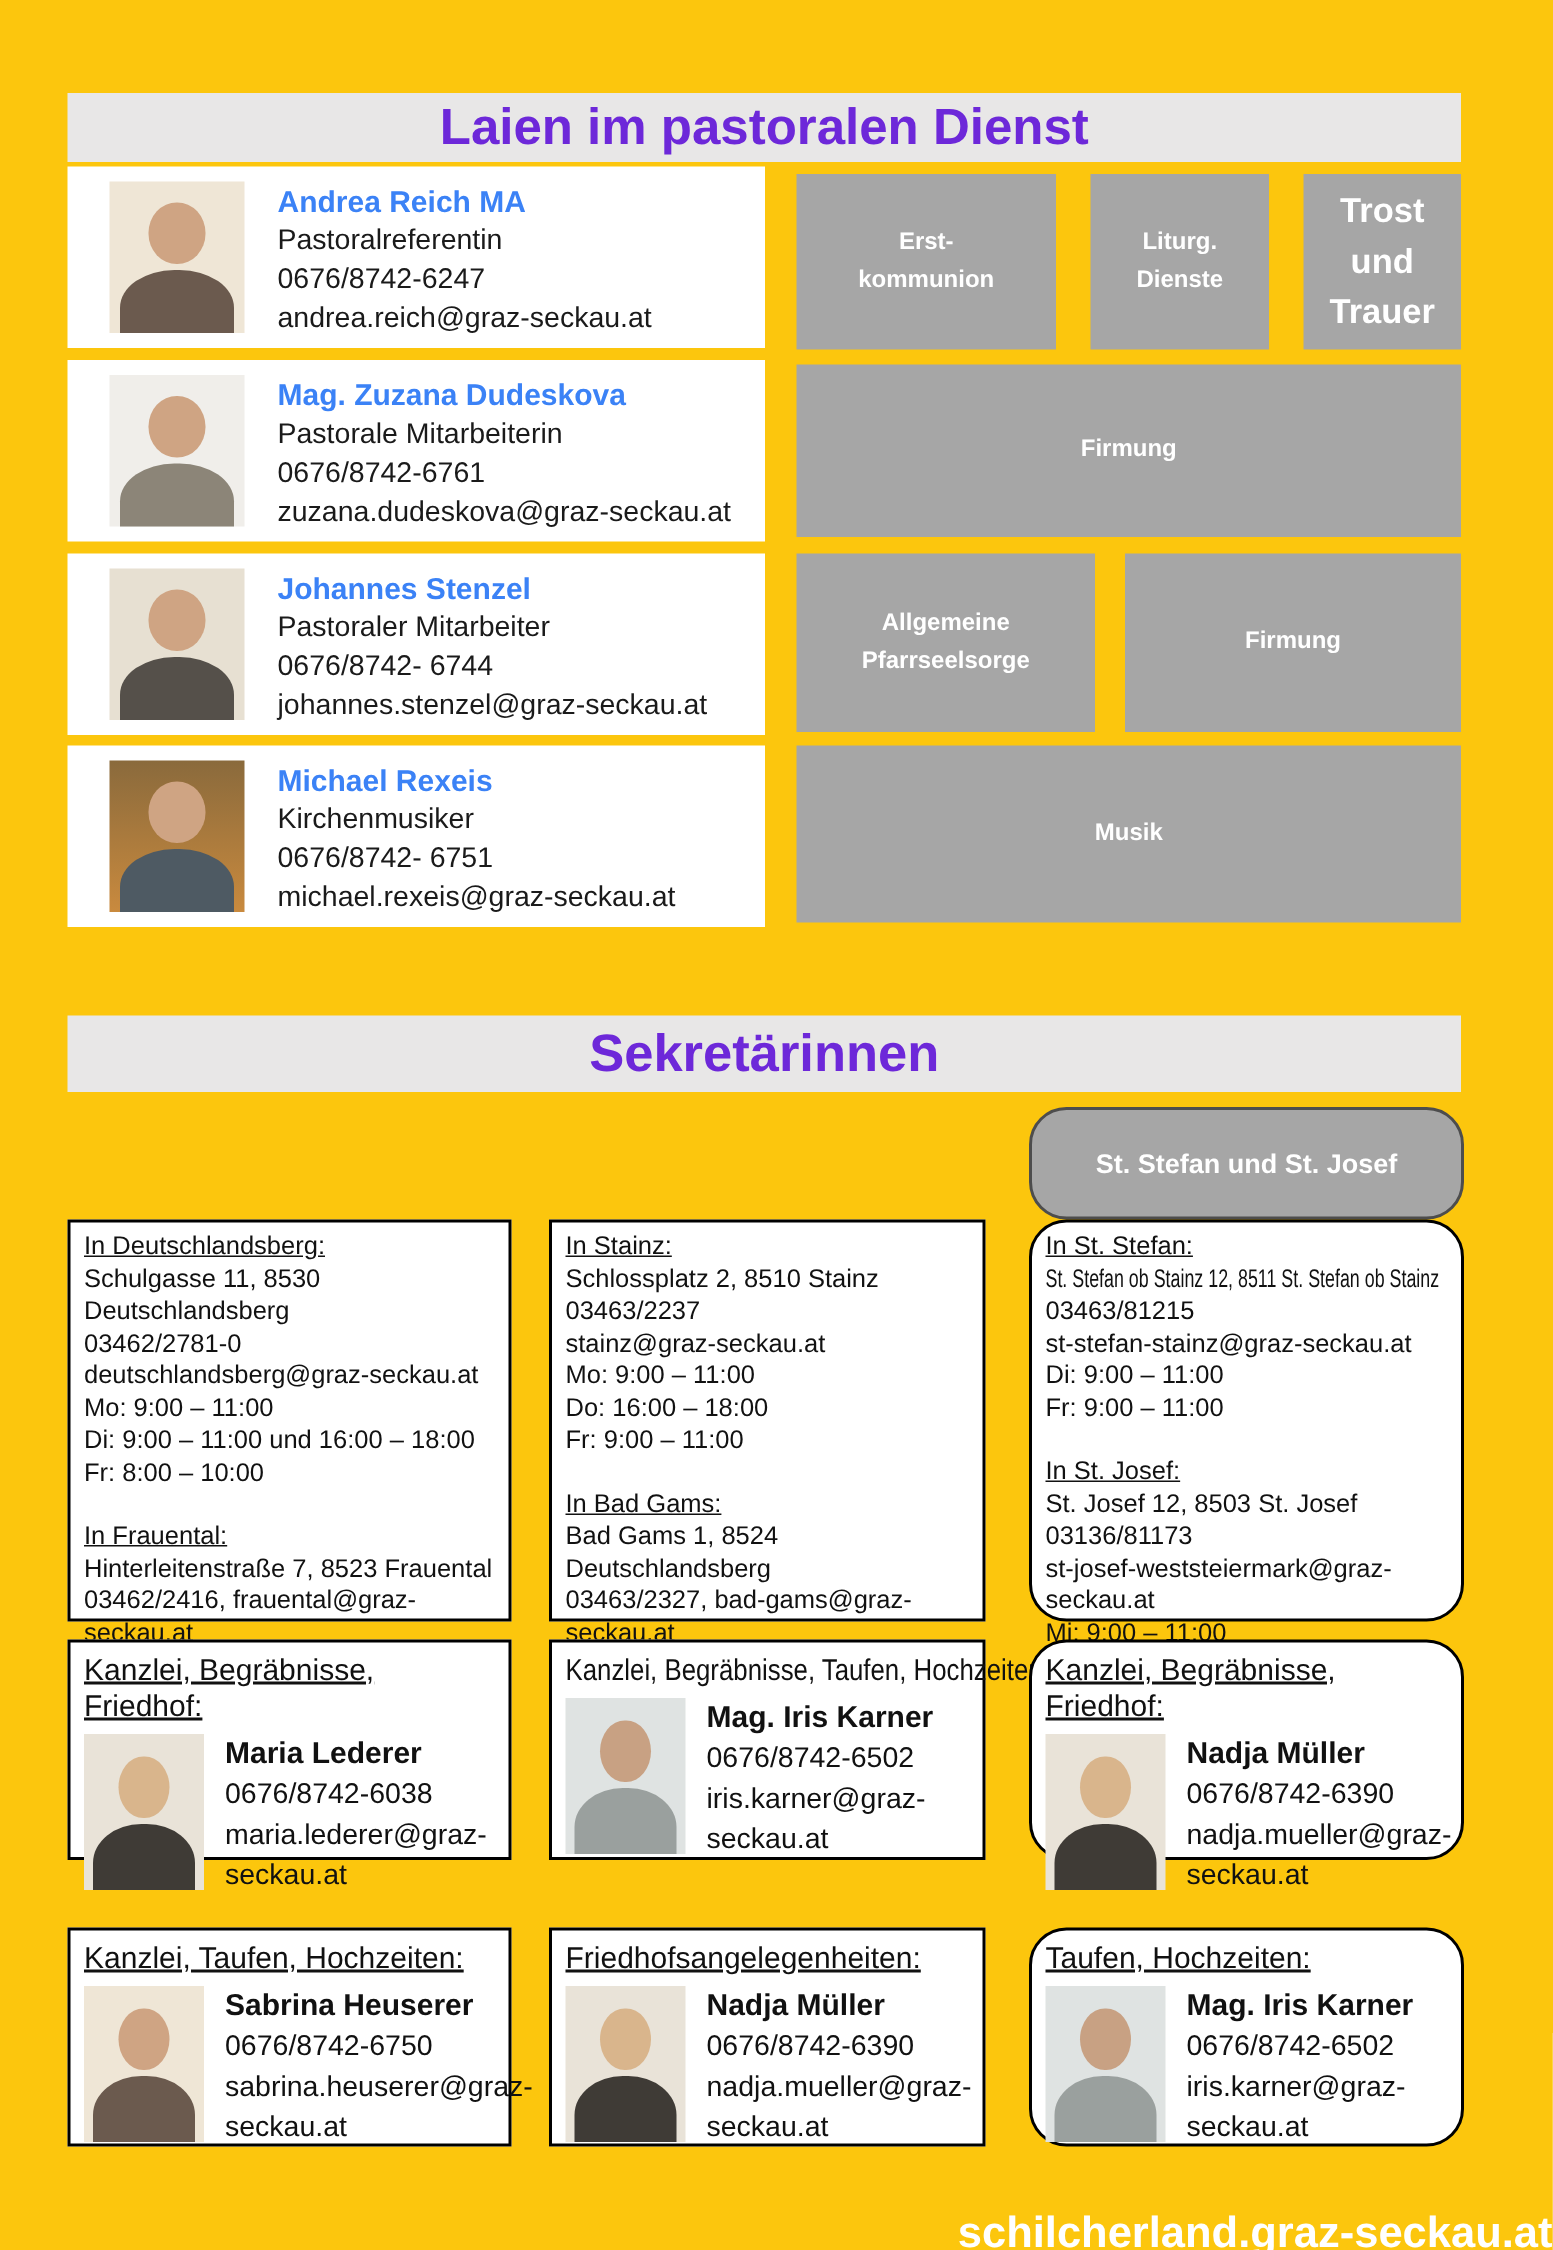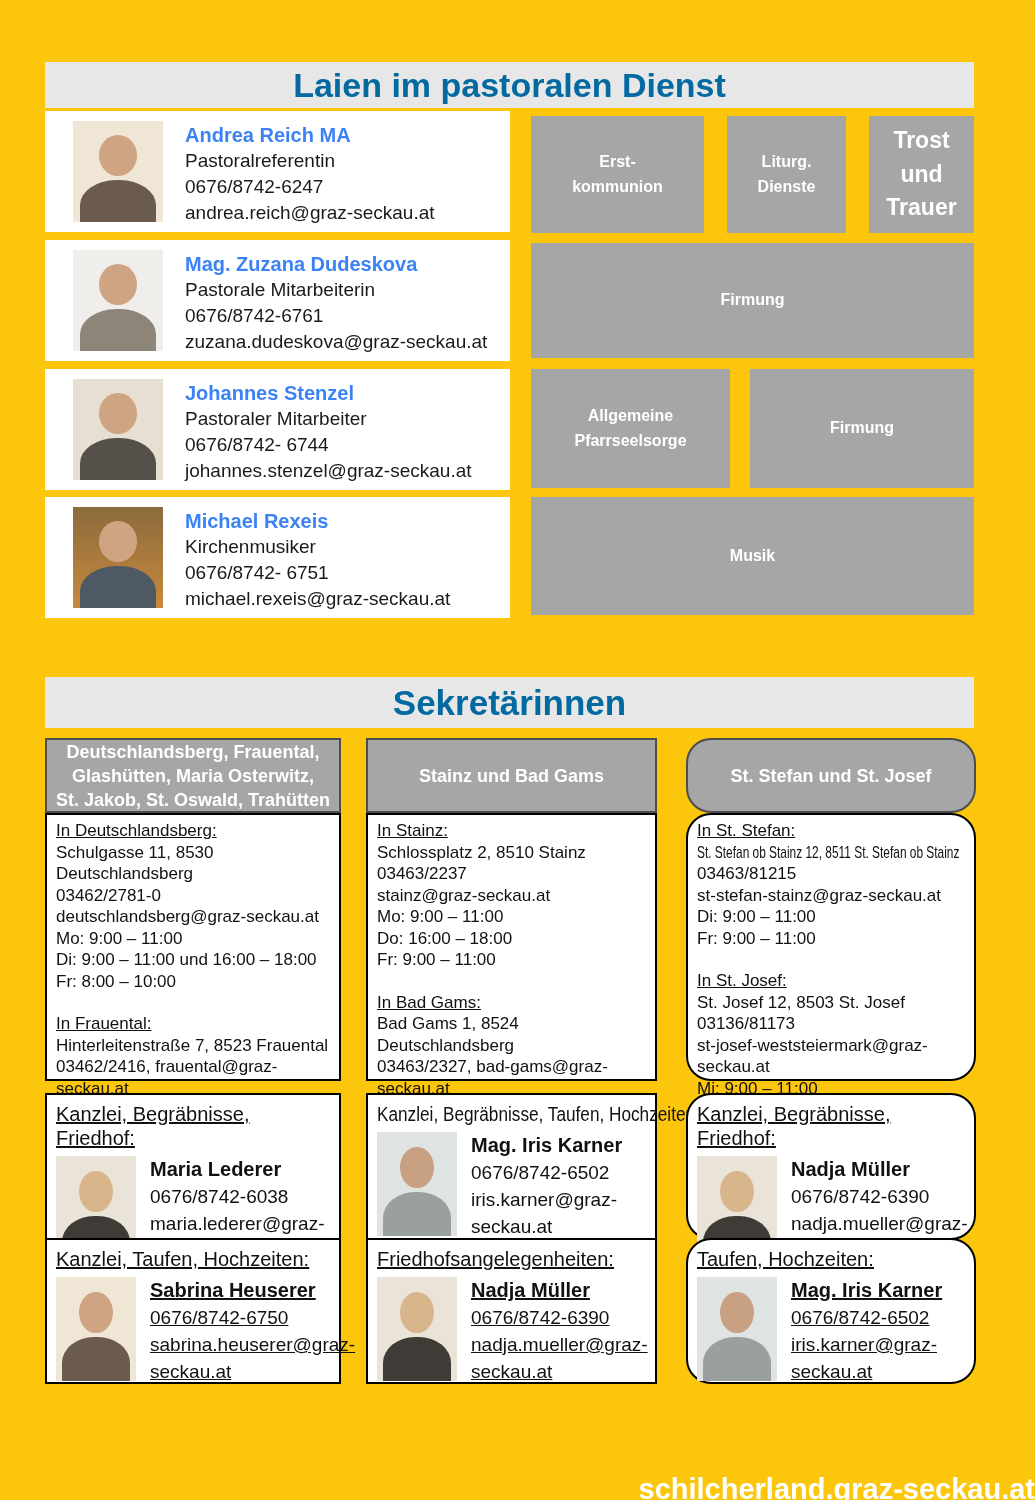--- a/index.html
+++ b/index.html
@@ -4,21 +4,21 @@
 <style>
   * { box-sizing: border-box; }
   body { margin: 0; font-family: "Liberation Sans", sans-serif; }
   .page {
     position: relative; width: 1035px; height: 1500px;
     background: #FCC60D; overflow: hidden;
   }
   
   .titlebar {
     position: absolute; left: 45px; width: 929px; background: #E8E7E7;
-    text-align: center; font-weight: bold; color: #0369a1;
+    text-align: center; font-weight: bold; color: #6d28d9;
   }
   .titlebar.t1 { top: 62px; height: 46px; font-size: 34px; line-height: 46px; }
   .titlebar.t2 { top: 677px; height: 51px; font-size: 35px; line-height: 51px; }
   
   .staff-card {
     position: absolute; left: 45px; width: 465px; height: 121px;
     background: #FFFFFF;
   }
   .staff-card .photo { position: absolute; left: 28px; top: 10px; width: 90px; height: 101px; }
   .staff-text { position: absolute; left: 140px; top: 11px; right: 8px; }
@@ -64,21 +64,21 @@
   .condensed-sm {
     display: inline-block; transform: scaleX(0.86); transform-origin: 0 50%;
     white-space: nowrap;
   }
   
   .contact-card {
     position: absolute; background: #fff; border: 2px solid #000;
     padding: 7px 9px; color: #111;
   }
   .rowA { top: 1093px; height: 147px; }
-  .rowB { top: 1238px; height: 146px; text-decoration: underline; }
+  .rowB { top: 1285px; height: 146px; }
   .contact-role { font-size: 20px; text-decoration: underline; line-height: 24px; }
   .contact-body { display: flex; margin-top: 6px; }
   .contact-body .photo { width: 80px; height: 104px; flex: 0 0 80px; }
   .contact-text { margin-left: 14px; }
   .contact-name { font-size: 20px; font-weight: bold; line-height: 27px; }
   .contact-line { font-size: 19px; line-height: 27px; }
   .email { white-space: pre-line; }
   
   .photo { position: relative; overflow: hidden; background: #e7e0d2; }
   .photo::before { 
@@ -173,28 +173,20 @@
   </div>
   <div class="mbox m6">
     <div class="mlines">Firmung</div>
   </div>
   <div class="mbox m7">
     <div class="mlines">Musik</div>
   </div>
 
   <div class="titlebar t2">Sekretärinnen</div>
 
-  <div class="col-header c1">
-    <div class="hlines">Deutschlandsberg, Frauental,
-Glashütten, Maria Osterwitz,
-St. Jakob, St. Oswald, Trahütten</div>
-  </div>
-  <div class="col-header c2">
-    <div class="hlines">Stainz und Bad Gams</div>
-  </div>
   <div class="col-header c3">
     <div class="hlines">St. Stefan und St. Josef</div>
   </div>
 
   <div class="office-box c1">
     <div class="office-block">
       <div class="office-heading">In Deutschlandsberg:</div>
       <div class="office-lines">Schulgasse 11, 8530 Deutschlandsberg
 03462/2781-0
 deutschlandsberg@graz-seckau.at

